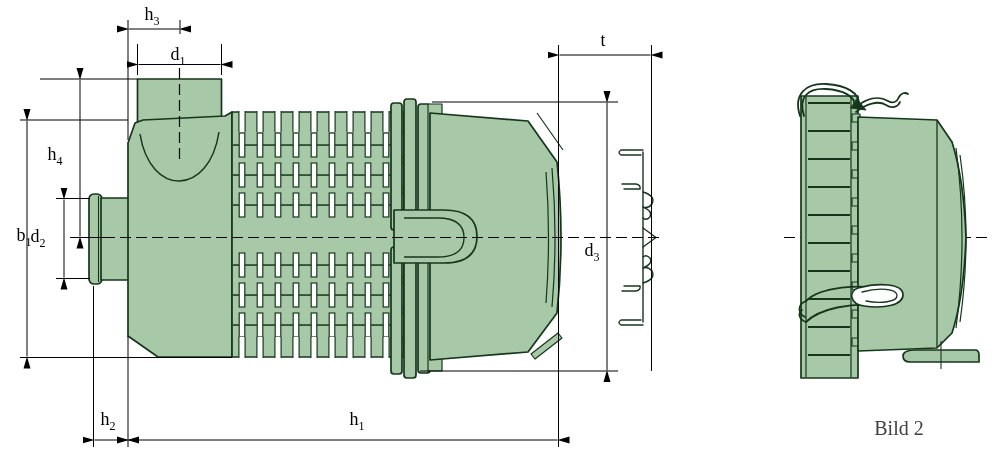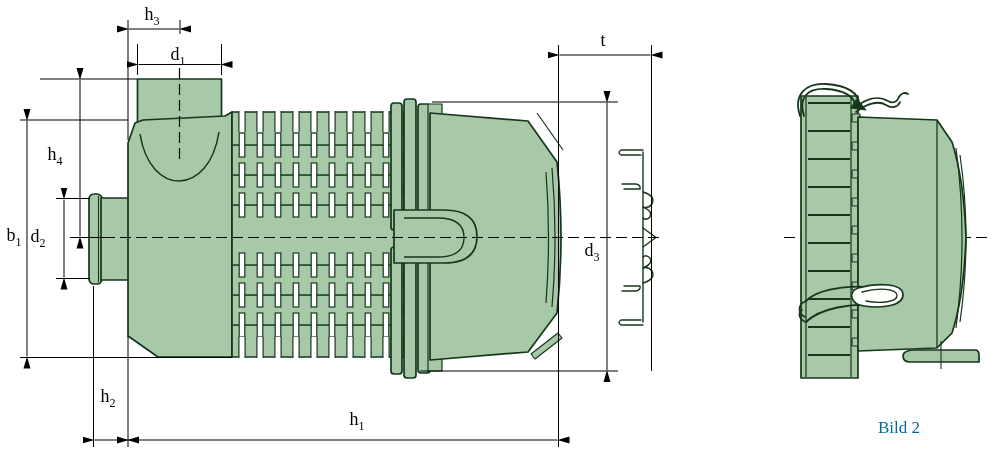--- a/index.html
+++ b/index.html
@@ -8,21 +8,21 @@
     font-family:Liberation Serif, serif;
   }
   .stage svg{position:absolute;left:0;top:0;}
   .dim{
     position:absolute;transform:translate(-50%,-50%);
     font-size:18px;color:#000;white-space:nowrap;line-height:1;
   }
   .dim sub{font-size:12px;line-height:1;}
   .caption{
     position:absolute;transform:translate(-50%,-50%);
-    font-size:17px;color:#0369a1;white-space:nowrap;
+    font-size:20px;color:#404040;white-space:nowrap;
   }
 </style>
 </head>
 <body>
 
 <div class="stage">
 
 <svg width="999" height="451" viewBox="0 0 999 451">
   <defs>
     <marker id="arr" markerWidth="13" markerHeight="9" refX="1" refY="4.5" orient="auto-start-reverse" markerUnits="userSpaceOnUse">
@@ -159,23 +159,23 @@
     <path d="M806,322 C820,308 852,303 876,305"></path>
     <path d="M806,301 C798,304 797,313 805,317"></path>
     <path d="M806,322 C800,320 797,314 802,310"></path>
     <path d="M858,288 C880,282 902,284 903,294 C904,305 884,309 864,306 C850,304 848,292 858,288 Z" fill="#fff" stroke-width="1.6"></path>
     <path d="M862,292 C880,287 896,289 897,295 C898,302 880,304 866,301" stroke-width="1.3"></path>
   </g>
 </svg>
 
 <span class="dim" style="left:152px;top:16px"><span>h</span><sub>3</sub></span>
 <span class="dim" style="left:178px;top:56px"><span>d</span><sub>1</sub></span>
-<span class="dim" style="left:14px;top:237px"><span>b</span><sub>1</sub></span>
+<span class="dim" style="left:24px;top:237px"><span>b</span><sub>1</sub></span>
 <span class="dim" style="left:55px;top:156px"><span>h</span><sub>4</sub></span>
 <span class="dim" style="left:38px;top:238px"><span>d</span><sub>2</sub></span>
-<span class="dim" style="left:108px;top:398px"><span>h</span><sub>2</sub></span>
+<span class="dim" style="left:108px;top:421px"><span>h</span><sub>2</sub></span>
 <span class="dim" style="left:357px;top:421px"><span>h</span><sub>1</sub></span>
 <span class="dim" style="left:603px;top:42px"><span>t</span><sub></sub></span>
 <span class="dim" style="left:592px;top:252px"><span>d</span><sub>3</sub></span>
 
 <span class="caption" style="left:899px;top:428px">Bild 2</span>
 
 </div>
 
 </body></html>

